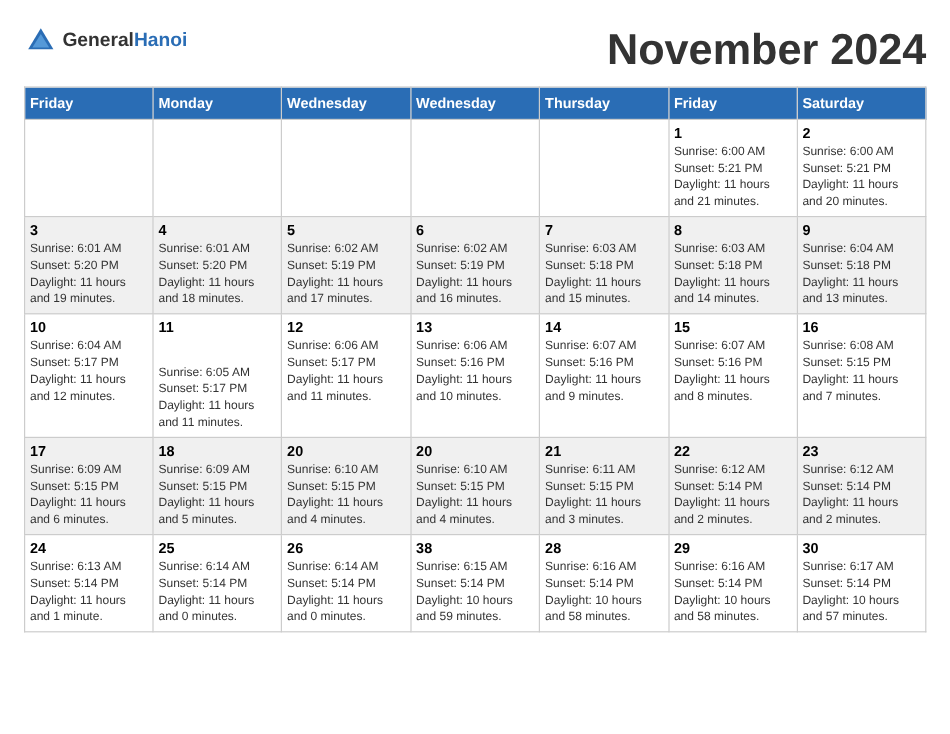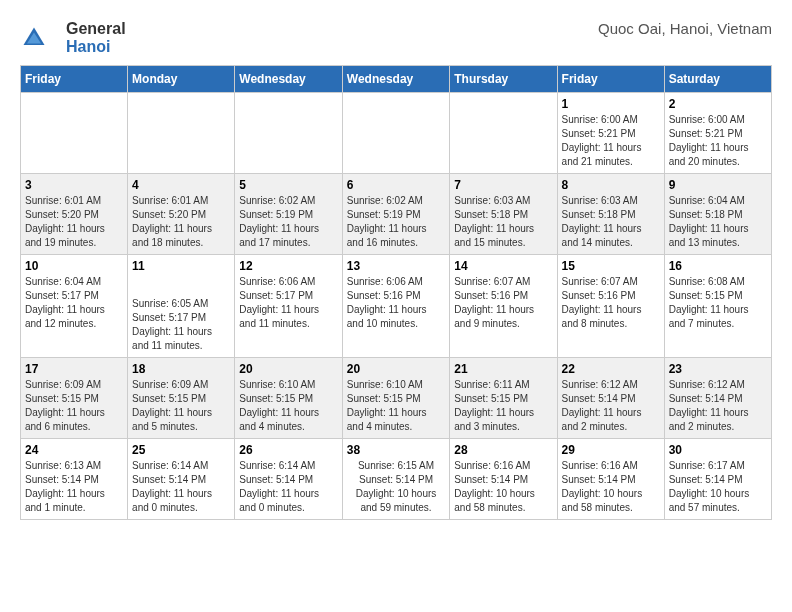--- a/index.html
+++ b/index.html
@@ -16,23 +16,22 @@
       align-items: flex-start;
       margin-bottom: 10px;
     }
     .logo {
       display: flex;
       align-items: center;
       gap: 4px;
     }
     .logo-text {
       display: flex;
-      flex-direction: column;
+      flex-direction: row;
       line-height: 1.1;
-      margin-left: 14px;
     }
     .logo-general {
       font-size: 16px;
       font-weight: bold;
       color: #333;
     }
     .logo-blue {
       font-size: 16px;
       font-weight: bold;
       color: #2a6db5;
@@ -106,21 +105,21 @@
     <svg class="logo-icon" viewBox="0 0 40 40">
       <polygon points="20,5 35,30 5,30" fill="#2a6db5"></polygon>
       <polygon points="20,12 30,28 10,28" fill="#5599d8"></polygon>
     </svg>
     <div class="logo-text">
       <span class="logo-general">General</span>
       <span class="logo-blue">Hanoi</span>
     </div>
   </div>
   <div class="title-area">
-    <div class="subtitle">Quoc Oai, Hanoi, Vietnam</div>
+    <div class="month-title">November 2024</div>
   </div>
 </div>
 
 <table class="calendar">
   <thead>
     <tr>
     <th>Friday</th>
         <th>Monday</th>
         <th>Wednesday</th>
         <th>Wednesday</th>
@@ -295,21 +294,21 @@
 Daylight: 11 hours and 0 minutes.</div>
         </td>
         <td>
           <span class="day-num">26</span>
           <div class="day-info" style="white-space: pre-line;">Sunrise: 6:14 AM
 Sunset: 5:14 PM
 Daylight: 11 hours and 0 minutes.</div>
         </td>
         <td>
           <span class="day-num">38</span>
-          <div class="day-info" style="white-space: pre-line; text-align: center;">Sunrise: 6:15 AM
+          <div class="day-info" style="white-space: pre-line;">Sunrise: 6:15 AM
 Sunset: 5:14 PM
 Daylight: 10 hours and 59 minutes.</div>
         </td>
         <td>
           <span class="day-num">28</span>
           <div class="day-info" style="white-space: pre-line;">Sunrise: 6:16 AM
 Sunset: 5:14 PM
 Daylight: 10 hours and 58 minutes.</div>
         </td>
         <td>

